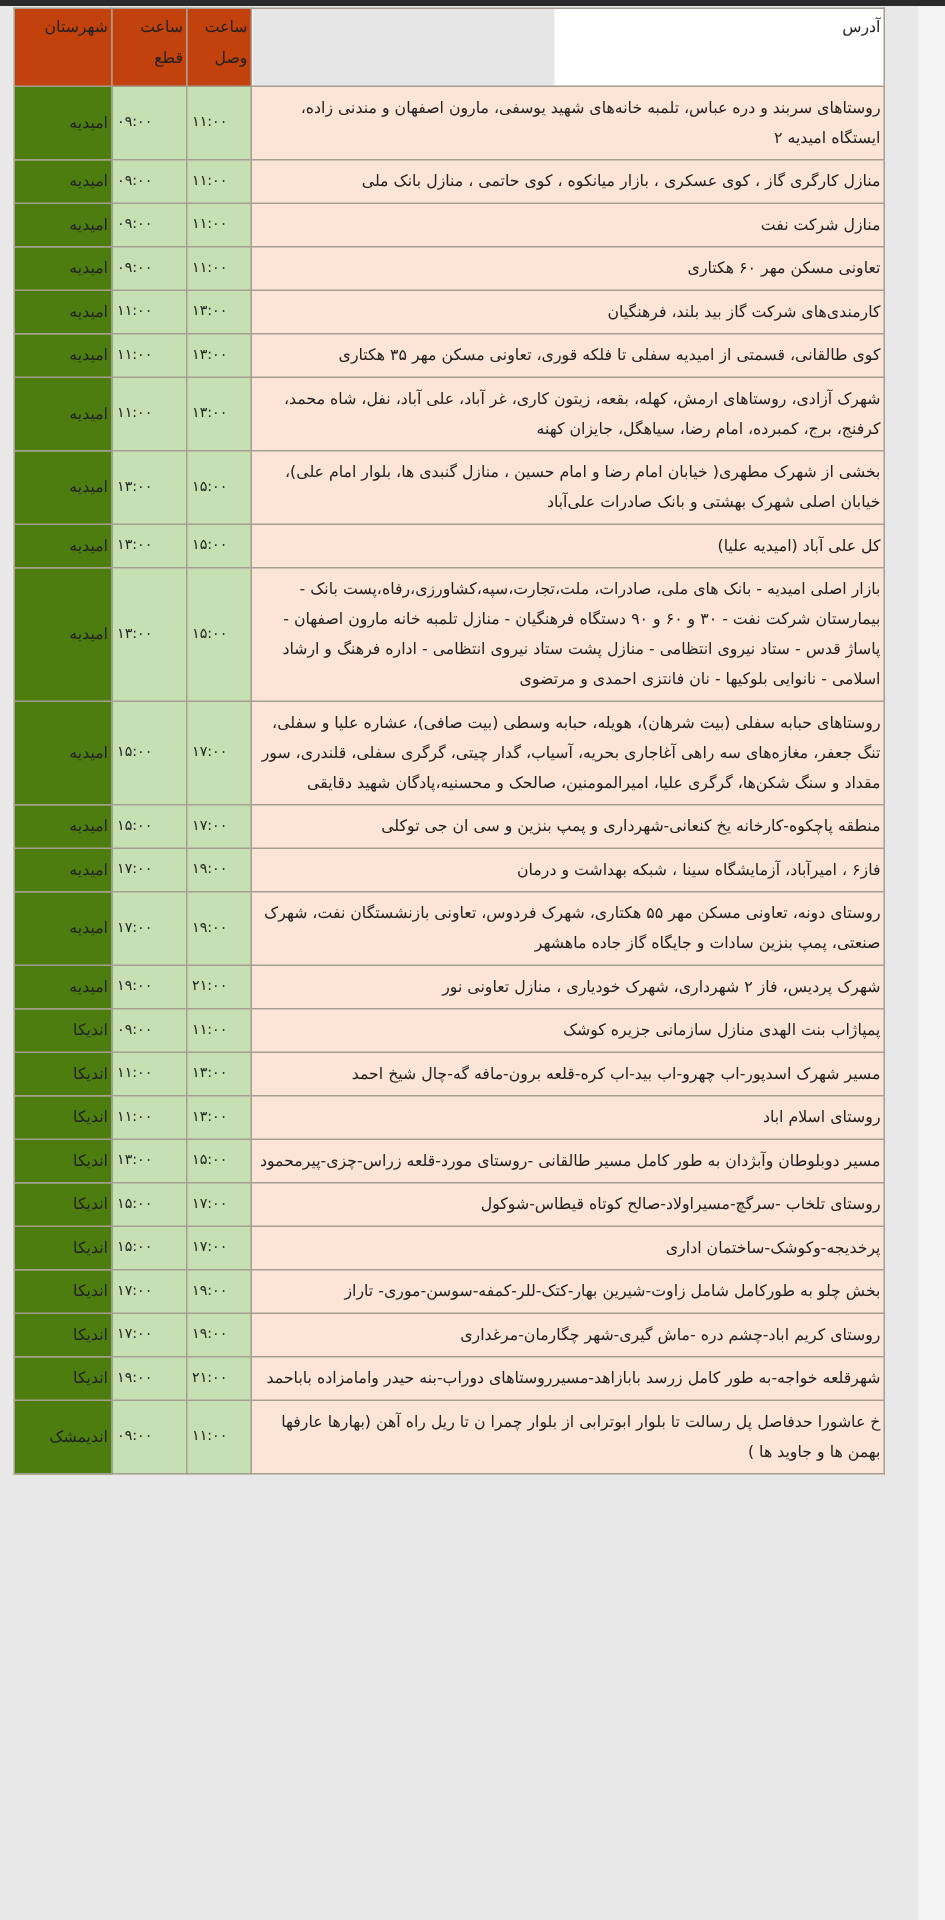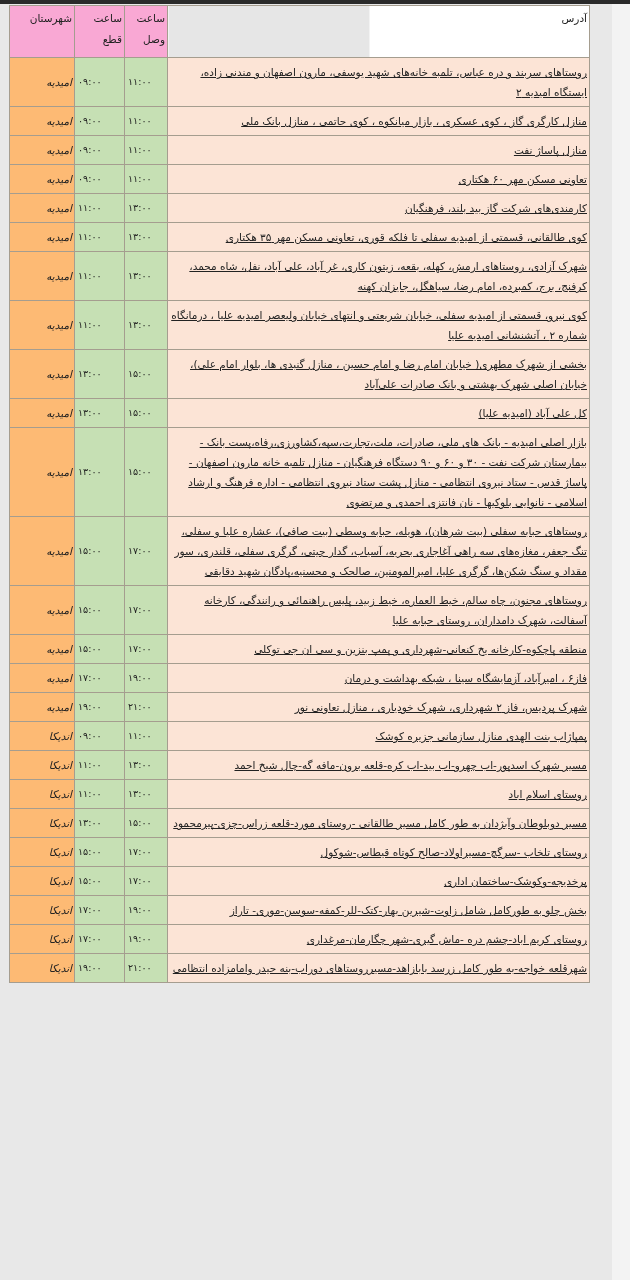--- a/index.html
+++ b/index.html
@@ -20,25 +20,25 @@
   }
   td, th {
     border: 1px solid #a59d8f;
     font-size: 10.5px; line-height: 20px; color: #222;
     padding: 0 2px; vertical-align: middle; font-weight: normal;
   }
   col.c-addr { width: 422px; }
   col.c-on { width: 43px; }
   col.c-off { width: 50px; }
   col.c-city { width: 65px; }
-  thead th { background: #f9a8d4; height: 49px; vertical-align: top; text-align: right; padding-top: 2px; line-height: 21px; }
+  thead th { background: #c2410c; height: 49px; vertical-align: top; text-align: right; padding-top: 2px; line-height: 21px; }
   thead th.h-addr { background: linear-gradient(to left, #ffffff 0, #ffffff 220px, #e6e6e6 220px); margin-top: 24px; }
-  tbody td.addr { background: #fce4d6; text-align: right; padding: 4px 2px; text-decoration: underline; }
+  tbody td.addr { background: #fce4d6; text-align: right; padding: 4px 2px; }
   tbody td.time { background: #c6e0b4; text-align: left; font-size: 9.5px; direction: ltr; padding-left: 3px; }
-  tbody td.city { background: #fdba74; text-align: right; font-style: italic; }
+  tbody td.city { background: #4d7c0f; text-align: right; }
 </style>
 </head>
 <body>
 
 <div class="topbar"></div>
 <div class="rightstrip"></div>
 
 <div class="sheet">
   <table>
     <colgroup>
@@ -62,21 +62,21 @@
           <td class="time">۰۹:۰۰</td>
           <td class="city">امیدیه</td>
         </tr>
         <tr>
           <td class="addr">منازل کارگری گاز ، کوی عسکری ، بازار میانکوه ، کوی حاتمی ، منازل بانک ملی</td>
           <td class="time">۱۱:۰۰</td>
           <td class="time">۰۹:۰۰</td>
           <td class="city">امیدیه</td>
         </tr>
         <tr>
-          <td class="addr">منازل پاساژ نفت</td>
+          <td class="addr">منازل شرکت نفت</td>
           <td class="time">۱۱:۰۰</td>
           <td class="time">۰۹:۰۰</td>
           <td class="city">امیدیه</td>
         </tr>
         <tr>
           <td class="addr">تعاونی مسکن مهر ۶۰ هکتاری</td>
           <td class="time">۱۱:۰۰</td>
           <td class="time">۰۹:۰۰</td>
           <td class="city">امیدیه</td>
         </tr>
@@ -92,26 +92,20 @@
           <td class="time">۱۱:۰۰</td>
           <td class="city">امیدیه</td>
         </tr>
         <tr>
           <td class="addr">شهرک آزادی، روستاهای ارمش، کهله، بقعه، زیتون کاری، غر آباد، علی آباد، نفل، شاه محمد، کرفنج، برج، کمبرده، امام رضا، سیاهگل، جایزان کهنه</td>
           <td class="time">۱۳:۰۰</td>
           <td class="time">۱۱:۰۰</td>
           <td class="city">امیدیه</td>
         </tr>
         <tr>
-          <td class="addr">کوی نیرو، قسمتی از امیدیه سفلی، خیابان شریعتی و انتهای خیابان ولیعصر امیدیه علیا ، درمانگاه شماره ۲ ، آتشنشانی امیدیه علیا</td>
-          <td class="time">۱۳:۰۰</td>
-          <td class="time">۱۱:۰۰</td>
-          <td class="city">امیدیه</td>
-        </tr>
-        <tr>
           <td class="addr">بخشی از شهرک مطهری( خیابان امام رضا و امام حسین ، منازل گنبدی ها، بلوار امام علی)، خیابان اصلی شهرک بهشتی و بانک صادرات علی‌آباد</td>
           <td class="time">۱۵:۰۰</td>
           <td class="time">۱۳:۰۰</td>
           <td class="city">امیدیه</td>
         </tr>
         <tr>
           <td class="addr">کل علی آباد (امیدیه علیا)</td>
           <td class="time">۱۵:۰۰</td>
           <td class="time">۱۳:۰۰</td>
           <td class="city">امیدیه</td>
@@ -122,33 +116,33 @@
           <td class="time">۱۳:۰۰</td>
           <td class="city">امیدیه</td>
         </tr>
         <tr>
           <td class="addr">روستاهای حبابه سفلی (بیت شرهان)، هویله، حبابه وسطی (بیت صافی)، عشاره علیا و سفلی، تنگ جعفر، مغازه‌های سه راهی آغاجاری بحریه، آسیاب، گدار چیتی، گرگری سفلی، قلندری، سور مقداد و سنگ شکن‌ها، گرگری علیا، امیرالمومنین، صالحک و محسنیه،پادگان شهید دقایقی</td>
           <td class="time">۱۷:۰۰</td>
           <td class="time">۱۵:۰۰</td>
           <td class="city">امیدیه</td>
         </tr>
         <tr>
-          <td class="addr">روستاهای مجنون، چاه سالم، خیط العماره، خیط زبید، پلیس راهنمائی و رانندگی، کارخانه آسفالت، شهرک دامداران، روستای حبابه علیا</td>
-          <td class="time">۱۷:۰۰</td>
-          <td class="time">۱۵:۰۰</td>
-          <td class="city">امیدیه</td>
-        </tr>
-        <tr>
           <td class="addr">منطقه پاچکوه-کارخانه یخ کنعانی-شهرداری و پمپ بنزین و سی ان جی توکلی</td>
           <td class="time">۱۷:۰۰</td>
           <td class="time">۱۵:۰۰</td>
           <td class="city">امیدیه</td>
         </tr>
         <tr>
           <td class="addr">فاز۶ ، امیرآباد، آزمایشگاه سینا ، شبکه بهداشت و درمان</td>
+          <td class="time">۱۹:۰۰</td>
+          <td class="time">۱۷:۰۰</td>
+          <td class="city">امیدیه</td>
+        </tr>
+        <tr>
+          <td class="addr">روستای دونه، تعاونی مسکن مهر ۵۵ هکتاری، شهرک فردوس، تعاونی بازنشستگان نفت، شهرک صنعتی، پمپ بنزین سادات و جایگاه گاز جاده ماهشهر</td>
           <td class="time">۱۹:۰۰</td>
           <td class="time">۱۷:۰۰</td>
           <td class="city">امیدیه</td>
         </tr>
         <tr>
           <td class="addr">شهرک پردیس، فاز ۲ شهرداری، شهرک خودیاری ، منازل تعاونی نور</td>
           <td class="time">۲۱:۰۰</td>
           <td class="time">۱۹:۰۰</td>
           <td class="city">امیدیه</td>
         </tr>
@@ -194,20 +188,26 @@
           <td class="time">۱۷:۰۰</td>
           <td class="city">اندیکا</td>
         </tr>
         <tr>
           <td class="addr">روستای کریم اباد-چشم دره -ماش گیری-شهر چگارمان-مرغداری</td>
           <td class="time">۱۹:۰۰</td>
           <td class="time">۱۷:۰۰</td>
           <td class="city">اندیکا</td>
         </tr>
         <tr>
-          <td class="addr">شهرقلعه خواجه-به طور کامل زرسد بابازاهد-مسیرروستاهای دوراب-بنه حیدر وامامزاده انتظامی</td>
+          <td class="addr">شهرقلعه خواجه-به طور کامل زرسد بابازاهد-مسیرروستاهای دوراب-بنه حیدر وامامزاده باباحمد</td>
           <td class="time">۲۱:۰۰</td>
           <td class="time">۱۹:۰۰</td>
           <td class="city">اندیکا</td>
+        </tr>
+        <tr>
+          <td class="addr">خ عاشورا حدفاصل پل رسالت تا بلوار ابوترابی از بلوار چمرا ن تا ریل راه آهن (بهارها عارفها بهمن ها و جاوید ها )</td>
+          <td class="time">۱۱:۰۰</td>
+          <td class="time">۰۹:۰۰</td>
+          <td class="city">اندیمشک</td>
         </tr>
       </tbody>
   </table>
 </div>
 
 </body></html>

